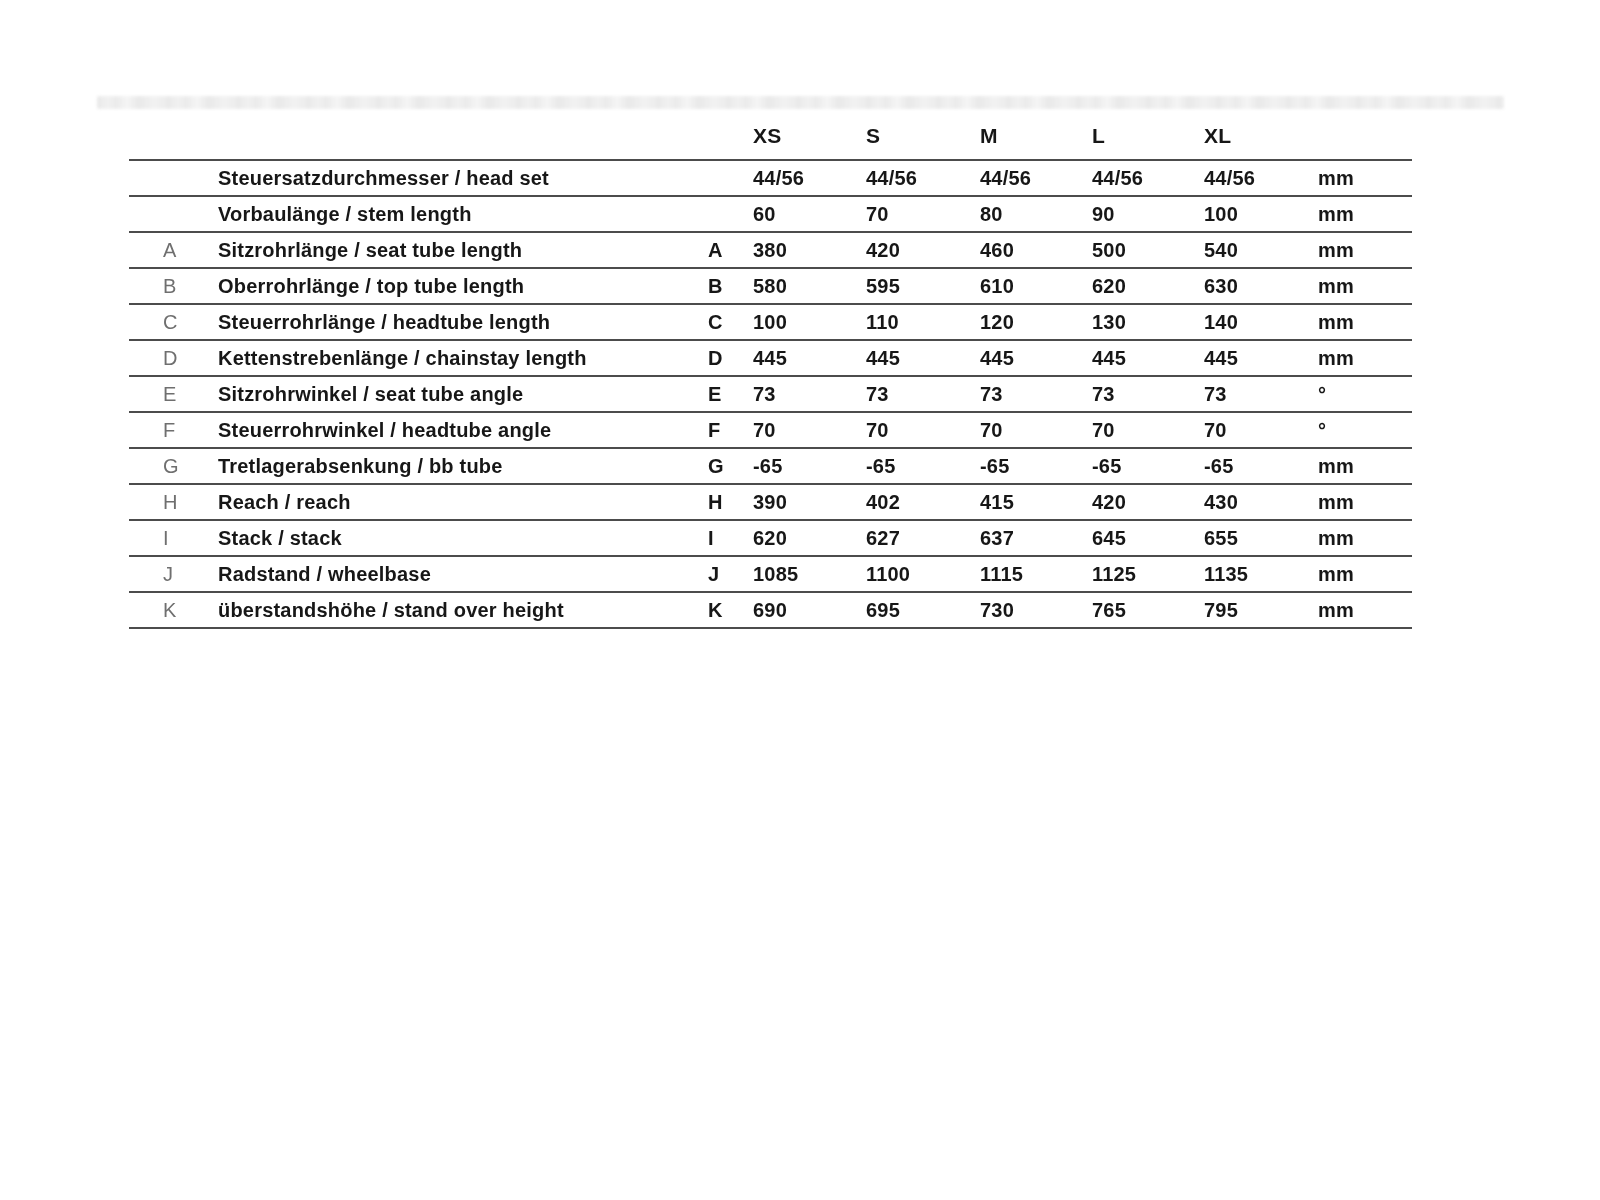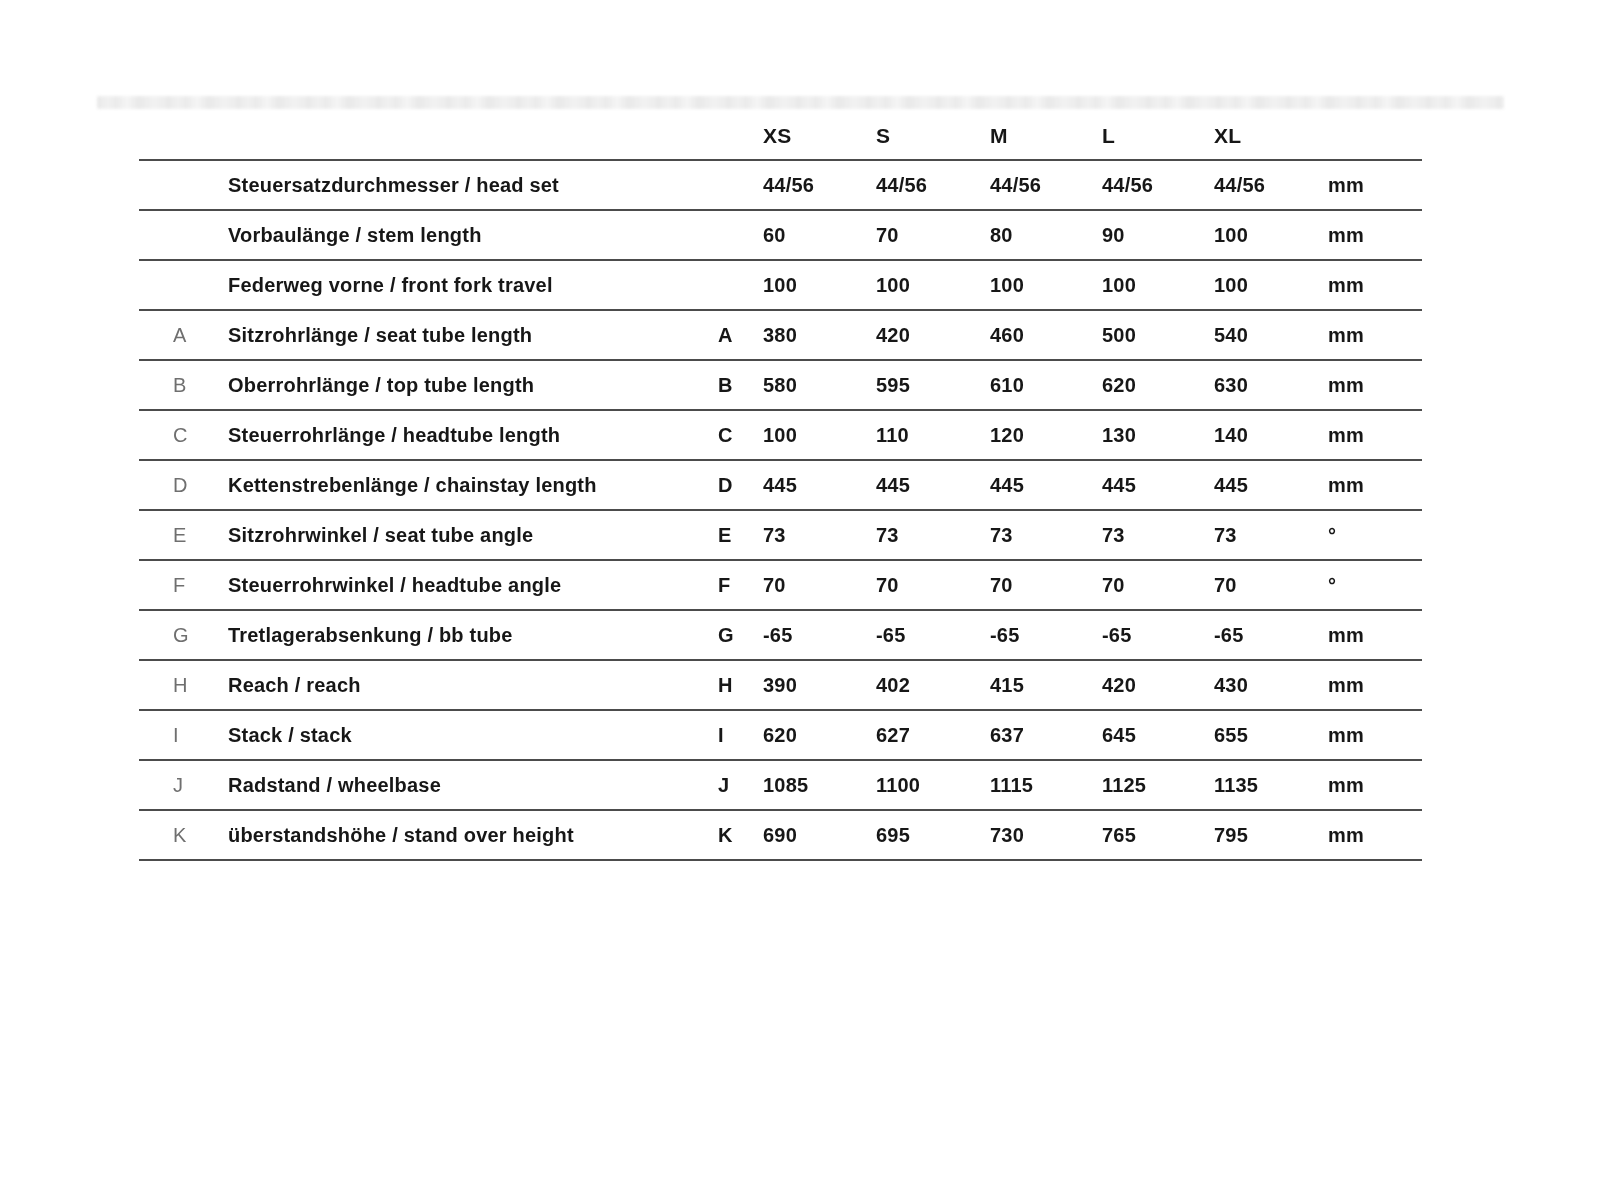--- a/index.html
+++ b/index.html
@@ -28,21 +28,21 @@
       #e6e6e6 19px, #f3f3f3 30px,
       #e4e4e4 42px, #efefef 57px,
       #e8e8e8 70px
     );
     filter: blur(1.4px);
     opacity: 0.8;
     border-radius: 2px;
   }
   table.geo-table {
     position: absolute;
-    left: 139px;
+    left: 129px;
     top: 112px;
     width: 1283px;
     border-collapse: collapse;
     table-layout: fixed;
   }
   .geo-table th,
   .geo-table td {
     padding: 0;
     margin: 0;
     text-align: left;
@@ -51,21 +51,21 @@
     font-weight: 700;
     font-size: 20px;
     color: #171717;
     letter-spacing: 0.2px;
   }
   .geo-table thead tr {
     height: 48px;
     border-bottom: 2px solid #4c4c4c;
   }
   .geo-table tbody tr {
-    height: 50px;
+    height: 36px;
     border-bottom: 2px solid #4c4c4c;
   }
   .geo-table th.c-size {
     font-size: 21px;
   }
   .geo-table td.c-letter1 {
     padding-left: 34px;
     font-weight: 400;
     color: #6f6f6f;
   }
@@ -122,31 +122,20 @@
       <td class="c-label">Vorbaulänge / stem length</td>
       <td class="c-letter2"></td>
       <td class="c-size">60</td>
       <td class="c-size">70</td>
       <td class="c-size">80</td>
       <td class="c-size">90</td>
       <td class="c-size">100</td>
       <td class="c-unit">mm</td>
     </tr>
         <tr>
-      <td class="c-letter1"></td>
-      <td class="c-label">Federweg vorne / front fork travel</td>
-      <td class="c-letter2"></td>
-      <td class="c-size">100</td>
-      <td class="c-size">100</td>
-      <td class="c-size">100</td>
-      <td class="c-size">100</td>
-      <td class="c-size">100</td>
-      <td class="c-unit">mm</td>
-    </tr>
-        <tr>
       <td class="c-letter1">A</td>
       <td class="c-label">Sitzrohrlänge / seat tube length</td>
       <td class="c-letter2">A</td>
       <td class="c-size">380</td>
       <td class="c-size">420</td>
       <td class="c-size">460</td>
       <td class="c-size">500</td>
       <td class="c-size">540</td>
       <td class="c-unit">mm</td>
     </tr>

